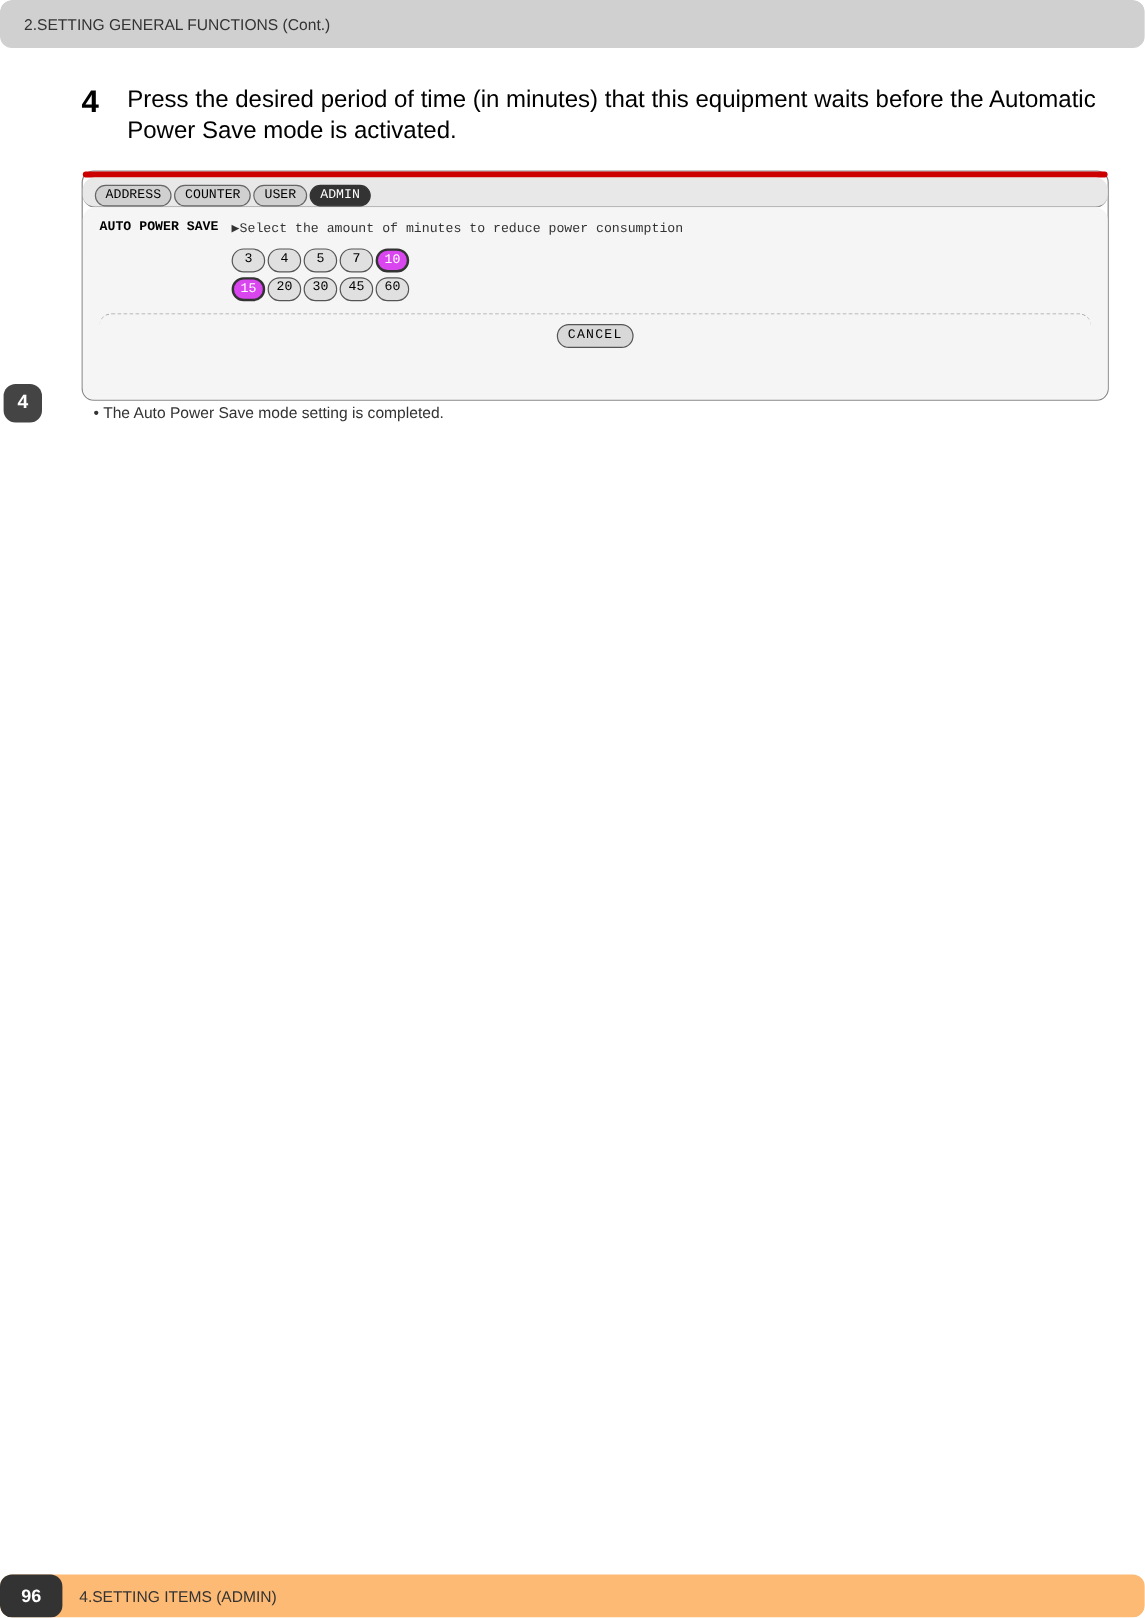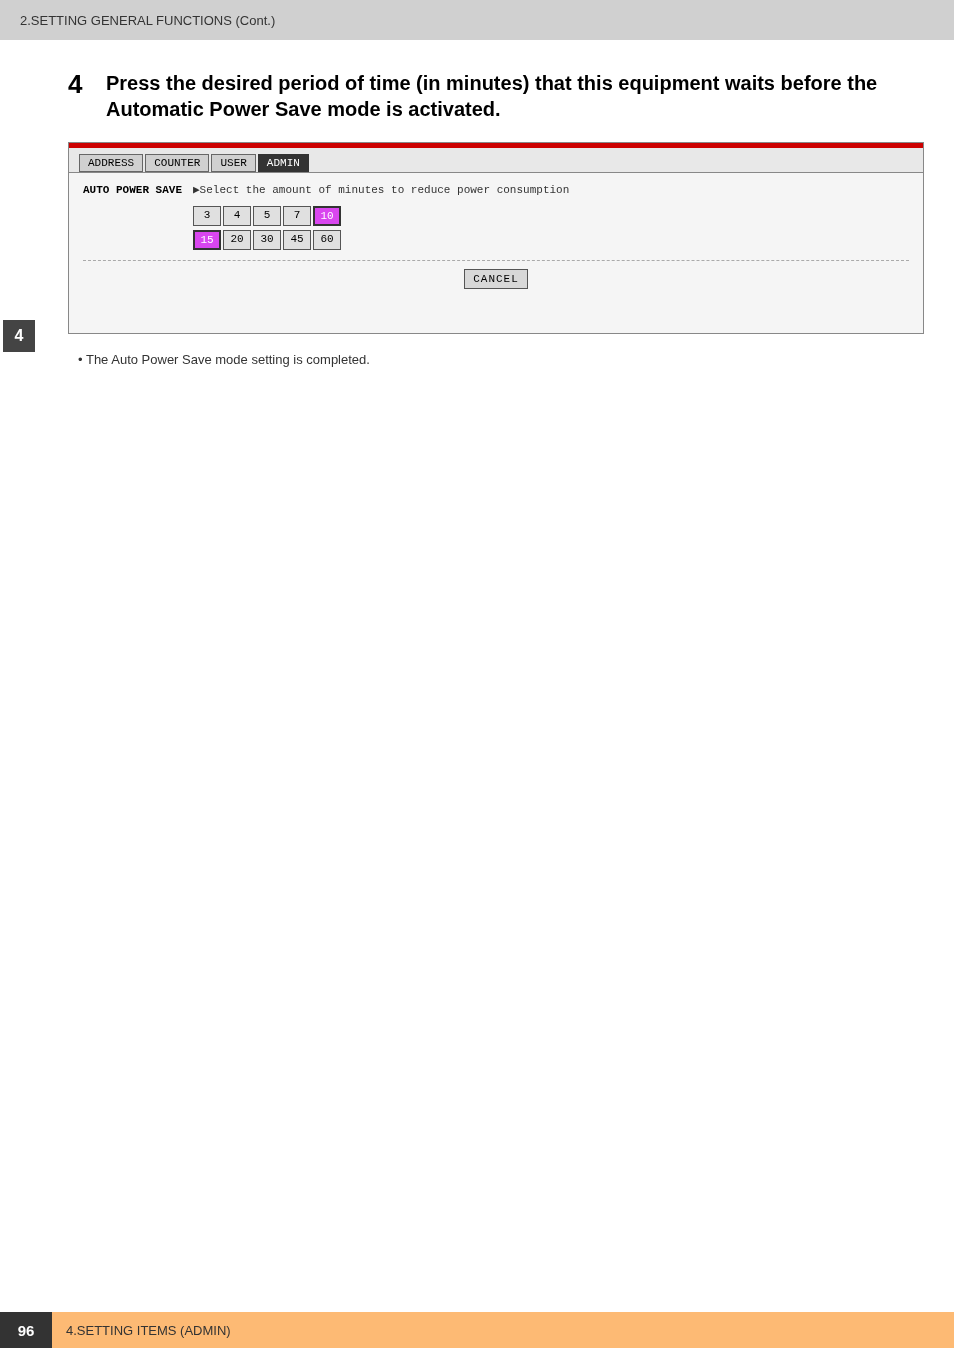--- a/index.html
+++ b/index.html
@@ -1,15 +1,15 @@
 <!DOCTYPE html>
 <html><head>
   <meta charset="utf-8">
   <style>
-    * { margin: 0; padding: 0; box-sizing: border-box; }
+    * { margin: 0; padding: 0; box-sizing: border-box; border-radius: 10px; }
     body {
       width: 954px;
       height: 1348px;
       background: #ffffff;
       font-family: Arial, sans-serif;
       position: relative;
       overflow: hidden;
     }
 
     
@@ -70,29 +70,29 @@
     }
     .step-number {
       font-size: 26px;
       font-weight: bold;
       margin-right: 14px;
       line-height: 1.1;
       min-width: 24px;
     }
     .step-text {
       font-size: 20px;
-      font-weight: bold;
+      font-weight: normal;
       line-height: 1.3;
     }
 
     
     .screen-box {
       border: 1px solid #888;
       background: #fff;
-      margin-bottom: 18px;
+      margin-bottom: 2px;
       position: relative;
     }
     .screen-box-top-border {
       height: 5px;
       background: #c00;
       width: 100%;
     }
 
     
     .tabs-row {

